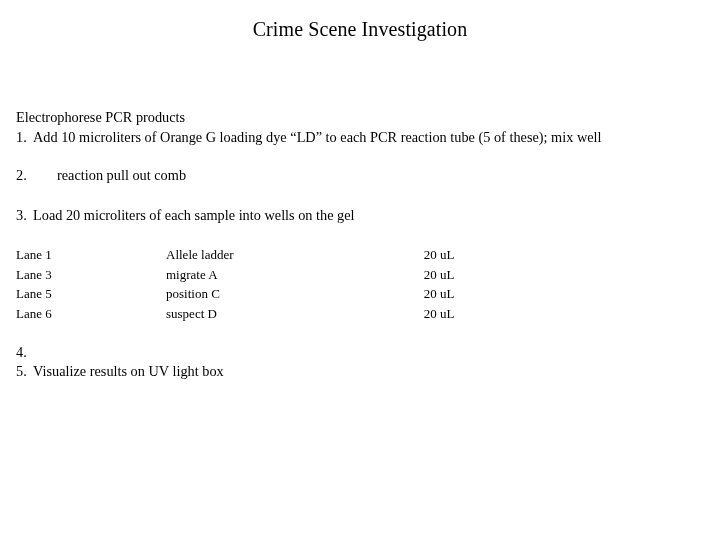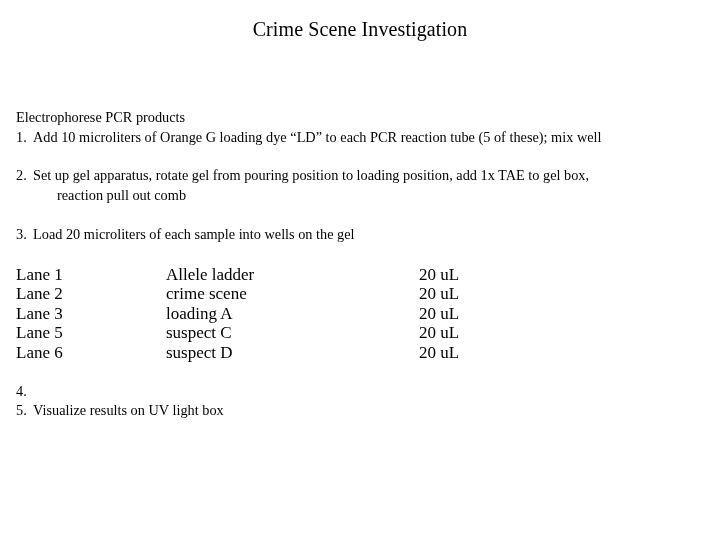--- a/index.html
+++ b/index.html
@@ -71,21 +71,21 @@
     padding-left: 24px;
   }
 
   .gap-sm { height: 19px; }
   .gap-md { height: 20px; }
 
   
   .lane-table {
     margin: 0;
     border-collapse: collapse;
-    font-size: 17px;
+    font-size: 13px;
     line-height: 19.5px;
   }
   .lane-table td {
     padding: 0;
     margin: 0;
     vertical-align: top;
     white-space: nowrap;
   }
   .col-lane   { width: 150px; }
   .col-sample { width: 213px; }
@@ -106,53 +106,47 @@
 
     <div class="para numitem">
       <span class="num">1.</span>
       <span>Add 10 microliters of Orange G loading dye “LD” to each PCR reaction tube (5 of these); mix well</span>
     </div>
 
     <div class="gap-sm"></div>
 
     <div class="para numitem">
       <span class="num">2.</span>
-      <span>Set up gel apparatus, rotate gel from pouring position to loading position, add 1x TAE to gel box,</span>
       <span class="cont">reaction pull out comb</span>
     </div>
 
     <div class="gap-md"></div>
 
     <div class="para numitem">
       <span class="num">3.</span>
       <span>Load 20 microliters of each sample into wells on the gel</span>
     </div>
 
     <div class="gap-md"></div>
 
     <table class="lane-table">
       <tbody>
         <tr>
           <td class="col-lane">Lane 1</td>
           <td class="col-sample">Allele ladder</td>
           <td class="col-vol">20 uL</td>
         </tr>
         <tr>
-          <td class="col-lane">Lane 2</td>
-          <td class="col-sample">crime scene</td>
-          <td class="col-vol">20 uL</td>
-        </tr>
-        <tr>
           <td class="col-lane">Lane 3</td>
-          <td class="col-sample">loading A</td>
+          <td class="col-sample">migrate A</td>
           <td class="col-vol">20 uL</td>
         </tr>
         <tr>
           <td class="col-lane">Lane 5</td>
-          <td class="col-sample">suspect C</td>
+          <td class="col-sample">position C</td>
           <td class="col-vol">20 uL</td>
         </tr>
         <tr>
           <td class="col-lane">Lane 6</td>
           <td class="col-sample">suspect D</td>
           <td class="col-vol">20 uL</td>
         </tr>
       </tbody>
     </table>
 

